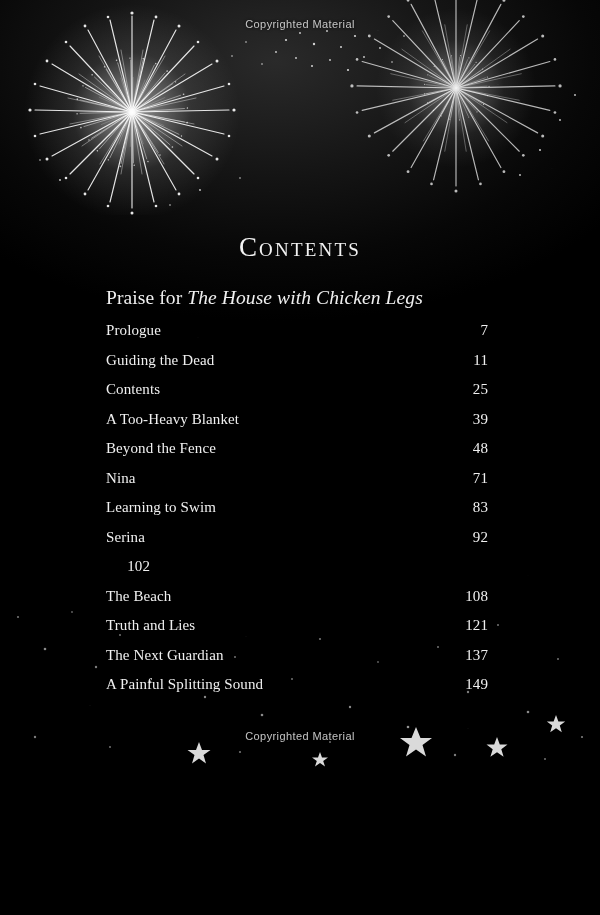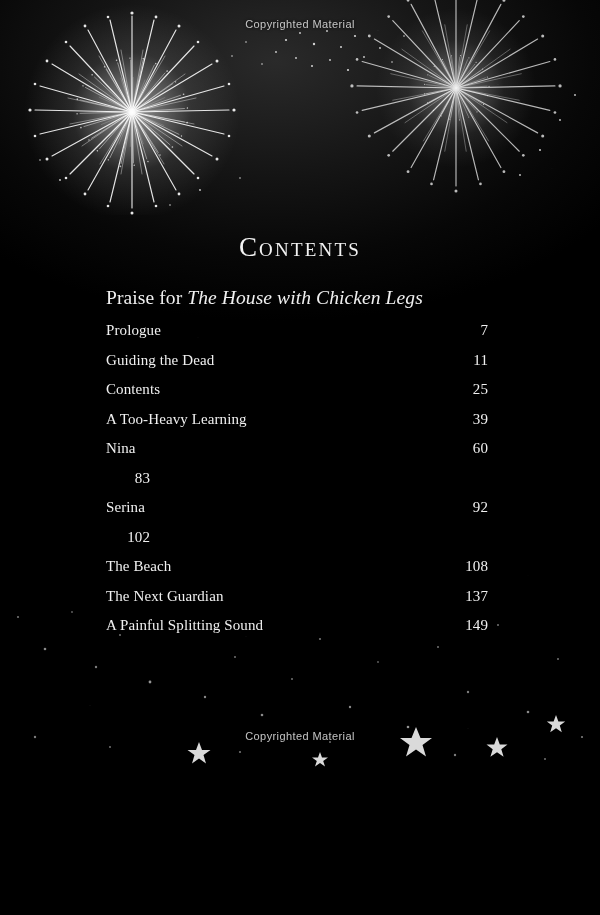--- a/index.html
+++ b/index.html
@@ -322,40 +322,49 @@
     </div>
     <div class="toc-row">
       <span class="toc-title">Guiding the Dead</span>
       <span class="toc-page">11</span>
     </div>
     <div class="toc-row">
       <span class="toc-title">Contents</span>
       <span class="toc-page">25</span>
     </div>
     <div class="toc-row">
-      <span class="toc-title">A Too-Heavy Learning</span>
+      <span class="toc-title">A Too-Heavy Blanket</span>
       <span class="toc-page">39</span>
     </div>
     <div class="toc-row">
+      <span class="toc-title">Beyond the Fence</span>
+      <span class="toc-page">48</span>
+    </div>
+    <div class="toc-row">
       <span class="toc-title">Nina</span>
-      <span class="toc-page">60</span>
-    </div>
-    <div class="toc-row">
+      <span class="toc-page">71</span>
+    </div>
+    <div class="toc-row">
+      <span class="toc-title">Learning to Swim</span>
       <span class="toc-page">83</span>
     </div>
     <div class="toc-row">
       <span class="toc-title">Serina</span>
       <span class="toc-page">92</span>
     </div>
     <div class="toc-row">
       <span class="toc-page">102</span>
     </div>
     <div class="toc-row">
       <span class="toc-title">The Beach</span>
       <span class="toc-page">108</span>
+    </div>
+    <div class="toc-row">
+      <span class="toc-title">Truth and Lies</span>
+      <span class="toc-page">121</span>
     </div>
     <div class="toc-row">
       <span class="toc-title">The Next Guardian</span>
       <span class="toc-page">137</span>
     </div>
     <div class="toc-row">
       <span class="toc-title">A Painful Splitting Sound</span>
       <span class="toc-page">149</span>
     </div>
   </div>

